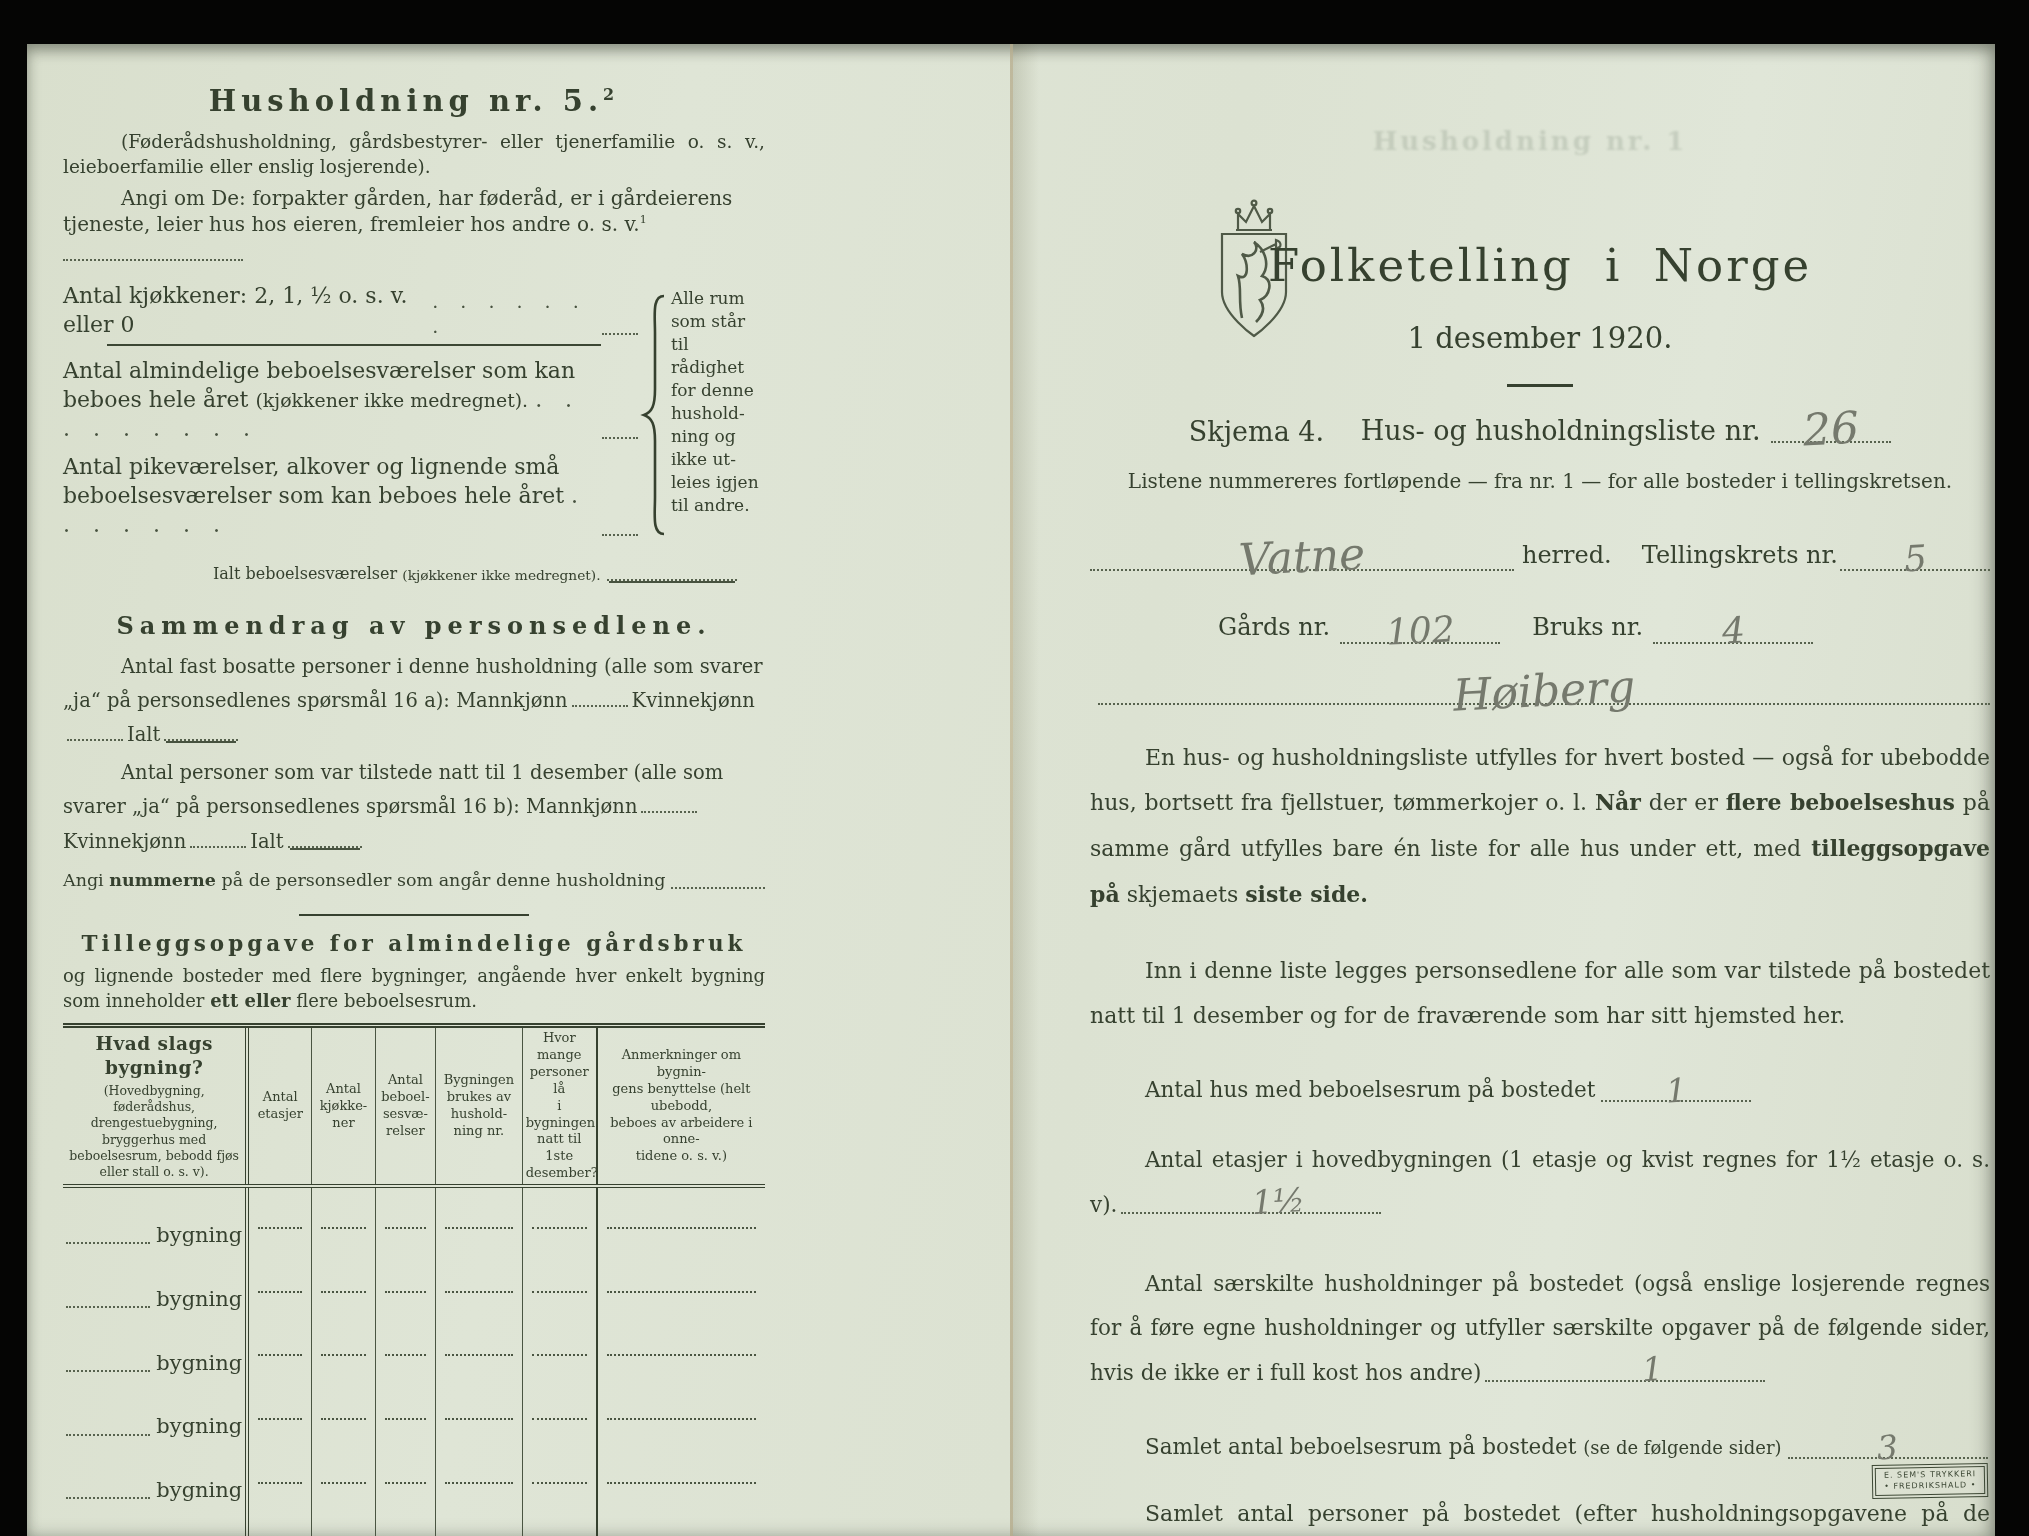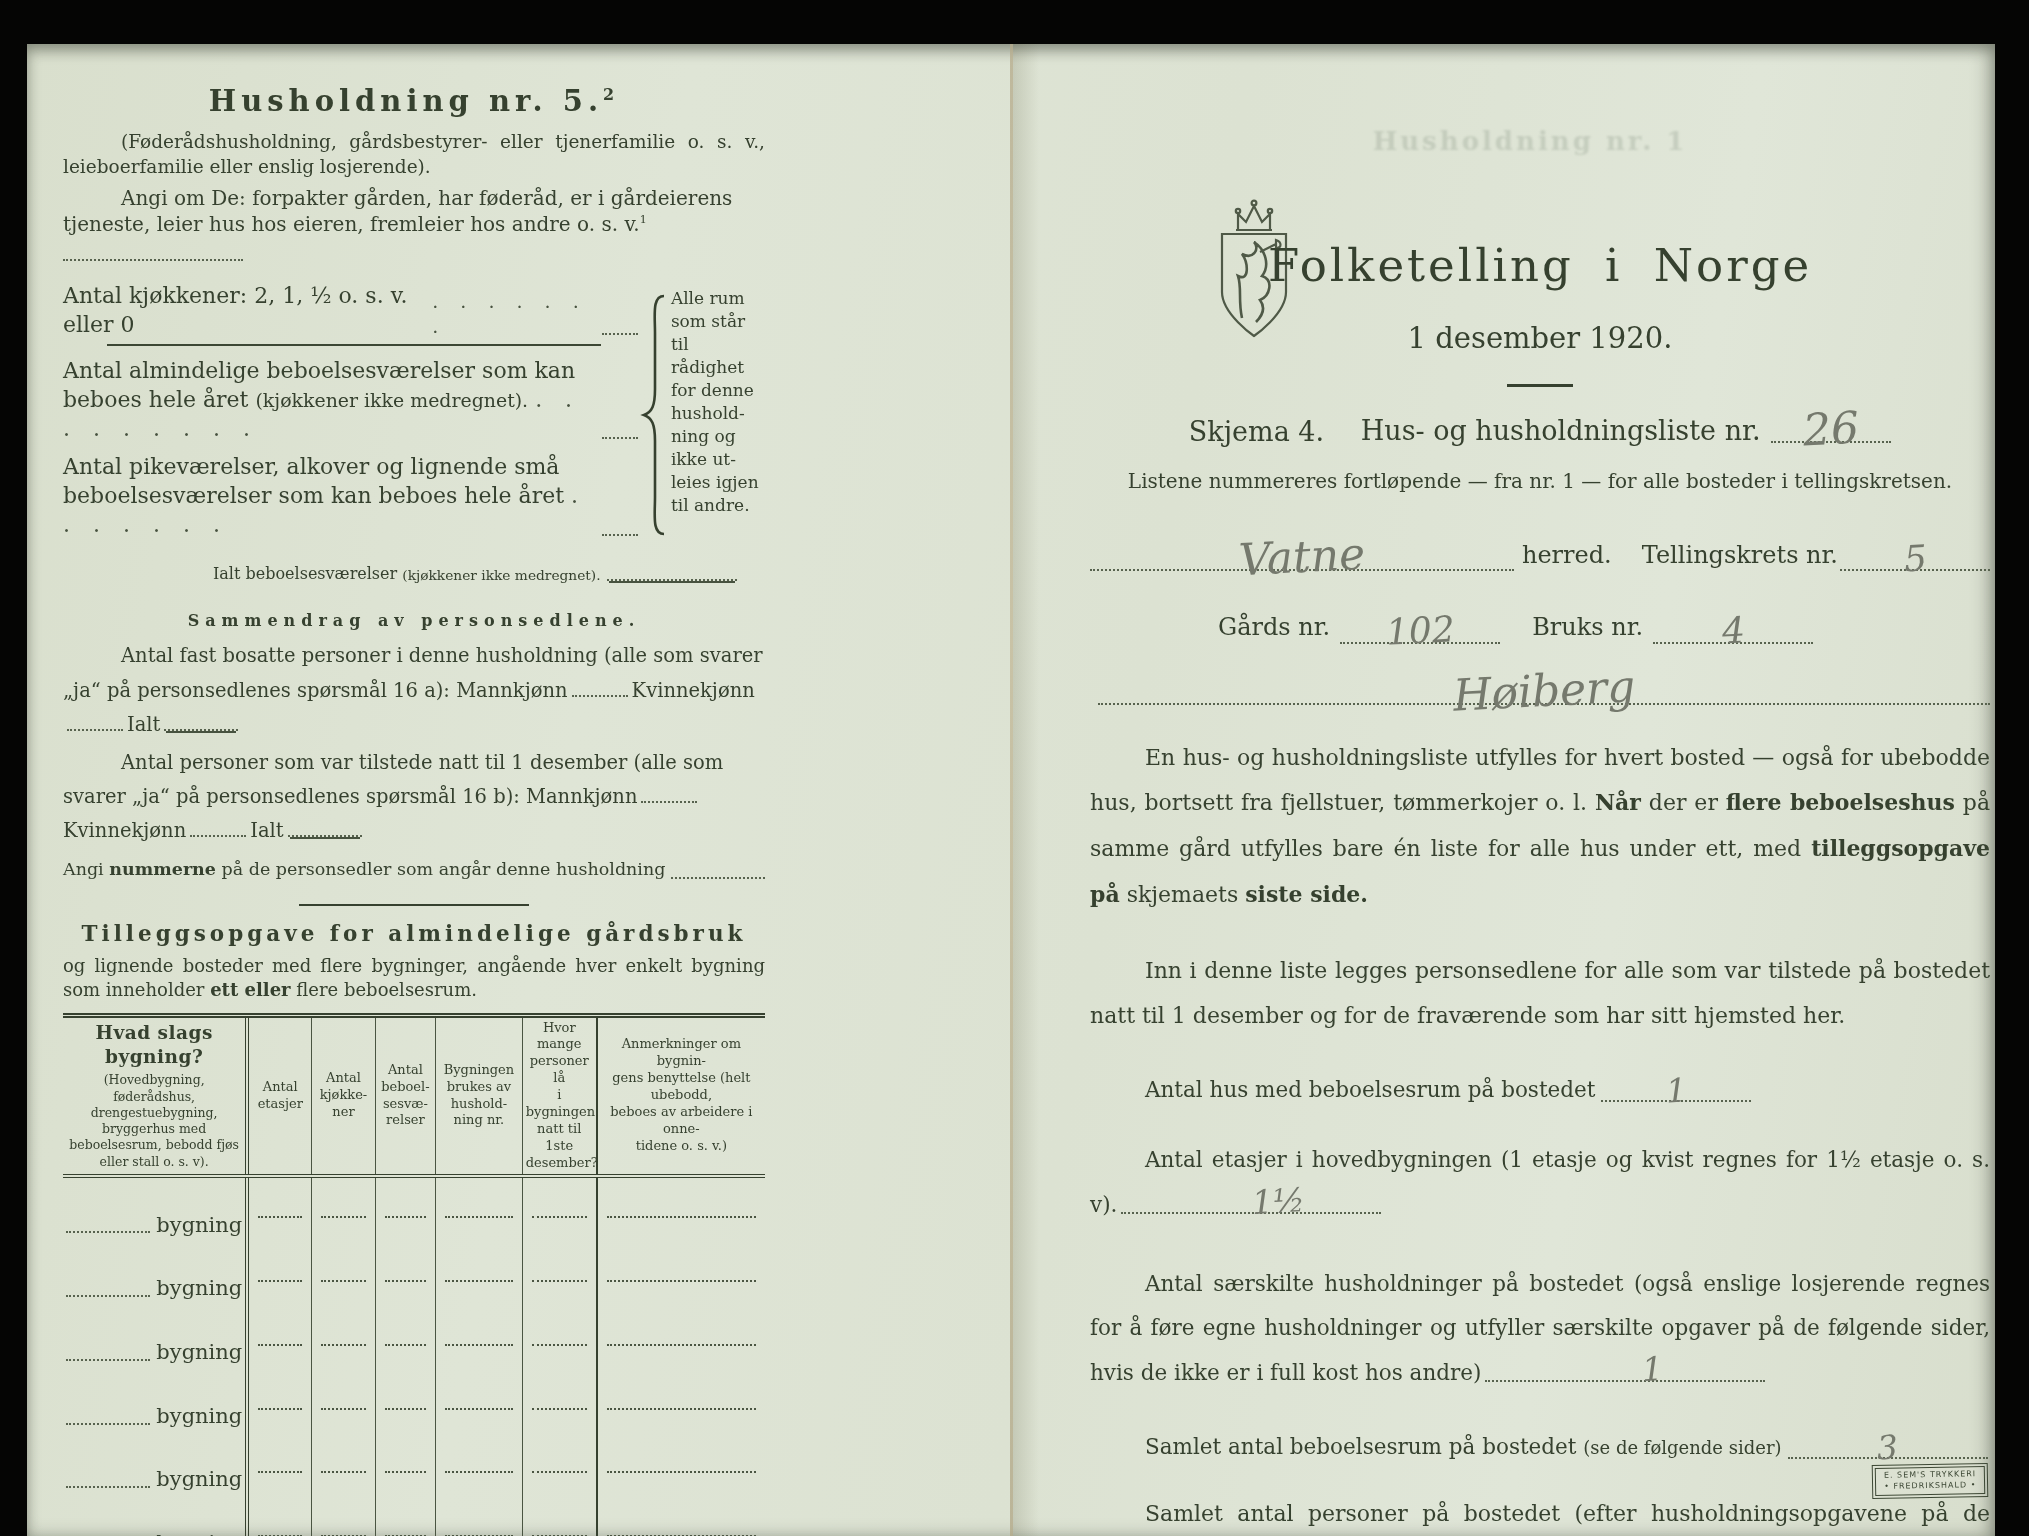--- a/index.html
+++ b/index.html
@@ -32,21 +32,21 @@
   .rq-text{flex:0 1 auto;font-size:22px;}
   .rq .leader{flex:1;min-width:36px;margin:0 0 4px 10px;}
   .dots{letter-spacing:8px;color:#47523f;}
   .solidrule{border-bottom:2px solid #3c4734;width:86%;margin:-4px 0 10px 44px;}
   .paren{font-size:.86em;}
   .brace-wrap{width:34px;display:flex;align-items:center;justify-content:center;}
   .brace-note{width:96px;font-size:17px;line-height:1.35;padding-top:6px;}
   .ialt-line{margin:14px 0 4px 150px;display:flex;align-items:flex-end;font-size:16px;}
   .ialt-line .leader{width:130px;margin-left:6px;margin-bottom:3px;}
 
-  .sum-head{text-align:center;font-weight:bold;letter-spacing:6px;font-size:16px;margin:26px 0 8px;}
+  .sum-head{text-align:center;font-weight:bold;letter-spacing:6px;font-size:24px;margin:26px 0 8px;}
   .sum-p{margin:4px 0;text-indent:58px;font-size:19.5px;line-height:1.75;}
   .sum-p .leader{width:56px;margin:0 4px;}
   .sum-p .leader.tot{width:74px;}
   .angi-num{margin:10px 0 0;font-size:17.5px;display:flex;align-items:flex-end;}
   .angi-num .leader{flex:1;margin:0 0 3px 6px;}
   .center-rule{width:230px;border-bottom:2.5px solid #36412f;margin:22px auto 14px;}
 
   .till-head{text-align:center;font-weight:bold;letter-spacing:4px;font-size:21.5px;margin:10px 0 6px;}
   .till-sub{margin:0 0 10px;font-size:18px;line-height:1.35;text-align:justify;}
 
@@ -54,21 +54,21 @@
              table-layout:fixed;}
   table.bygg th,table.bygg td{padding:2px 3px;vertical-align:middle;}
   table.bygg th{border-bottom:4px double #36412f;font-weight:normal;}
   .cb{border-left:1.6px solid #4a5542;}
   .cb-dbl{border-left:4px double #36412f;}
   .cb-thick{border-left:2.6px solid #36412f;}
   .col1h{font-size:12.5px;line-height:1.3;text-align:center;padding:6px 4px;}
   .col1h .t{font-weight:bold;font-size:18.5px;letter-spacing:.5px;display:block;margin-bottom:3px;}
   .colh{font-size:13px;line-height:1.3;text-align:center;white-space:pre-line;}
   .byg-row td{height:37px;}
-  .byg-label{display:flex;align-items:flex-start;margin-top:32px;}
+  .byg-label{display:flex;align-items:center;margin-top:32px;}
   .byg-label .leader{flex:1;margin:0 6px 5px 0;}
   .byg-word{font-size:21px;}
   .cellline{display:block;border-bottom:2px dotted #4a5542;height:2px;margin:14px 6px 0;}
 
   
   .right-page{position:absolute;left:1063px;top:60px;width:900px;font-size:21px;line-height:1.35;}
   .bleed{position:absolute;left:90px;top:20px;width:700px;text-align:center;
          color:rgba(70,85,70,.16);filter:blur(1.2px);font-size:26px;letter-spacing:3px;font-weight:bold;}
   .coa{position:absolute;left:118px;top:92px;opacity:.88;}
   .rp-title{text-align:center;font-size:45px;letter-spacing:3px;margin:132px 0 0;word-spacing:14px;}

